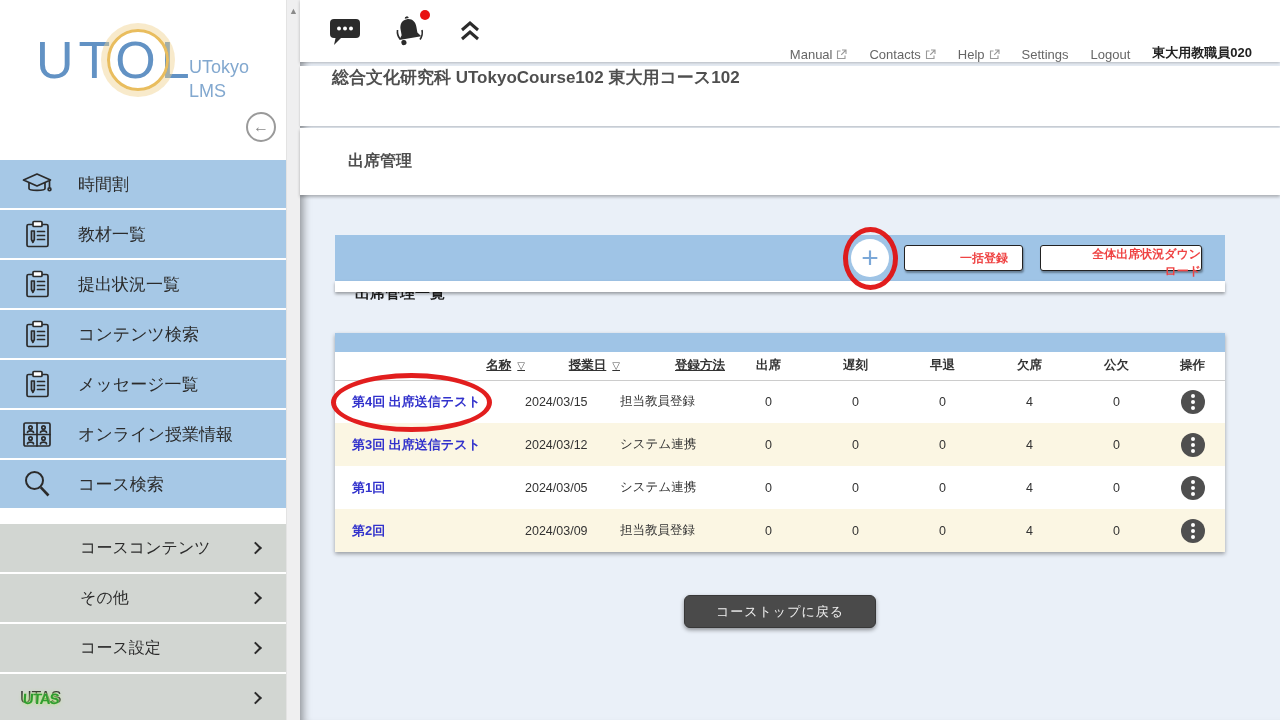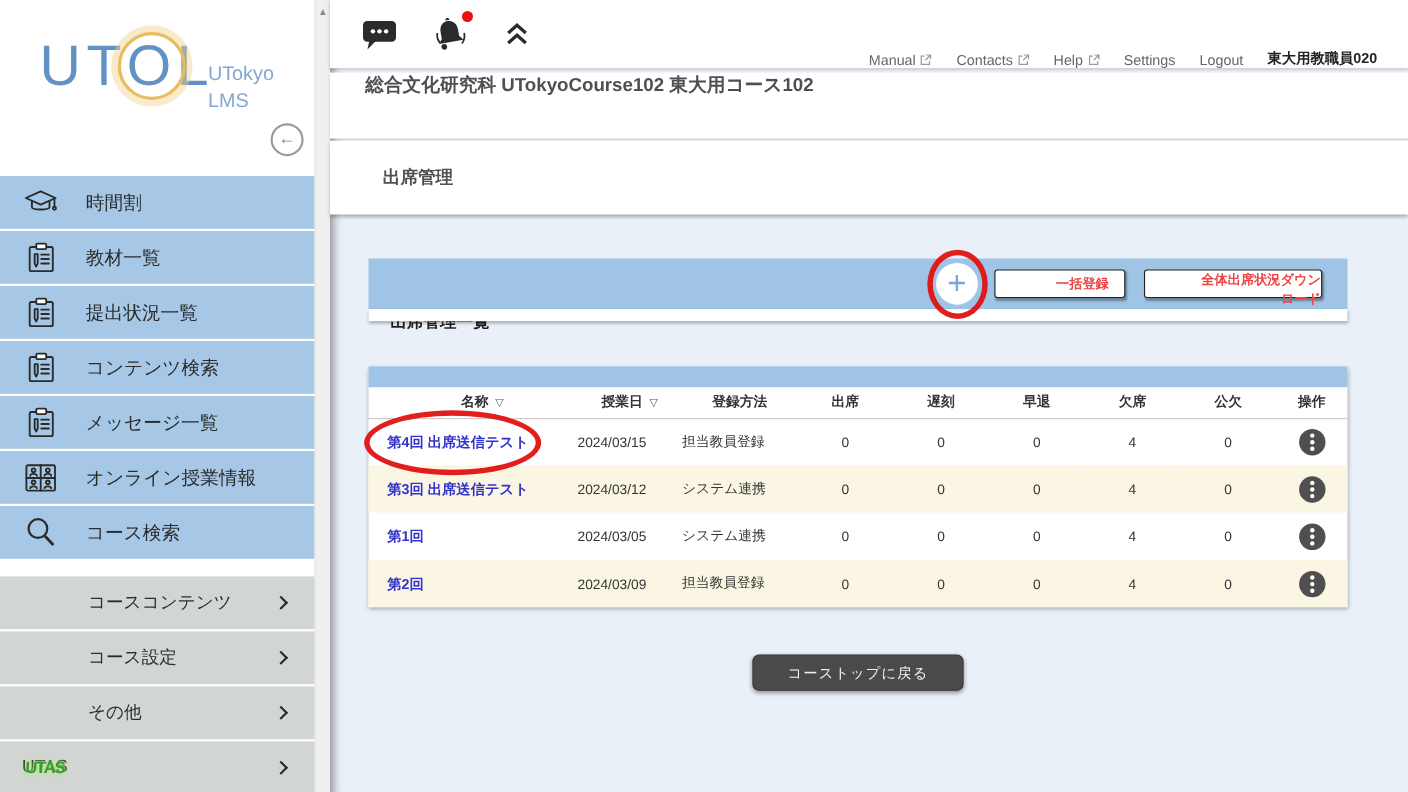--- a/index.html
+++ b/index.html
@@ -74,21 +74,21 @@
   .panel-strip { position:absolute; top:281px; left:35px; width:890px; height:11px; background:#fff;
           box-shadow:0 2px 3px rgba(0,0,0,0.35); }
 
   
   .table-wrap { position:absolute; top:333px; left:35px; width:890px; background:#fff;
           box-shadow:0 2px 4px rgba(0,0,0,0.35); }
   .table-topbar { height:19px; background:#9fc4e6; }
   table { width:890px; border-collapse:collapse; table-layout:fixed; }
   thead th { height:28px; font-size:12.5px; font-weight:bold; color:#333; border-bottom:1px solid #ccc;
           text-align:center; vertical-align:middle; }
-  thead th.al { text-align:center; }
+  thead th.al { text-align:right;text-decoration:underline; }
   thead th:first-child { padding-left:17px; }
   tbody td { height:43px; font-size:12.5px; color:#333; text-align:center; vertical-align:middle;margin-top:48px; }
   tbody td.al { text-align:left; }
   tbody td:first-child { padding-left:17px; }
   tbody tr:nth-child(even) { background:#fbf6e3; }
   .name-link { color:#3232cc; font-weight:bold; font-size:13px; text-decoration:none; cursor:pointer; }
   .sort { font-size:10px; color:#555; margin-left:6px; font-weight:normal; }
   .kebab { display:inline-block; width:24px; height:24px; border-radius:50%; background:#4f4f4f;
           position:relative; cursor:pointer; vertical-align:middle; }
   .kebab::before { content:''; position:absolute; left:50%; top:50%; width:4px; height:4px; margin:-2px 0 0 -2px;
@@ -199,25 +199,25 @@
         </span>
         <span class="label">コース検索</span>
       </div>
     </nav>
   <nav class="menu menu-lower" id="menu-lower">
       <div class="menu-item lower">
         <span class="label">コースコンテンツ</span>
         <span class="chev"></span>
       </div>
       <div class="menu-item lower">
+        <span class="label">その他</span>
+        <span class="chev"></span>
+      </div>
+      <div class="menu-item lower">
         <span class="label">コース設定</span>
-        <span class="chev"></span>
-      </div>
-      <div class="menu-item lower">
-        <span class="label">その他</span>
         <span class="chev"></span>
       </div>
       <div class="menu-item lower">
         <span class="icon">
           <span class="utas-badge">UTAS</span>
         </span>
         <span class="label">UTAS</span>
         <span class="chev"></span>
       </div>
     </nav>

